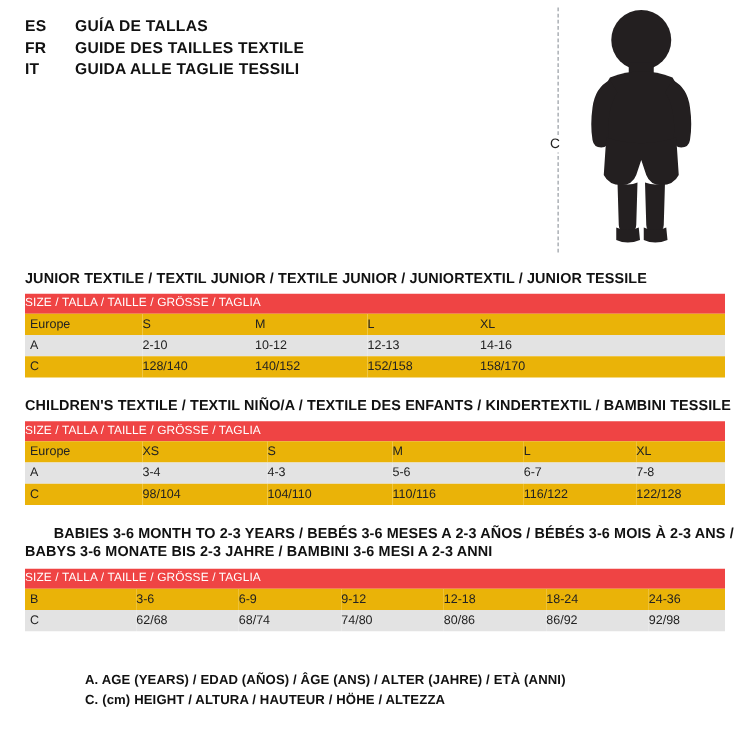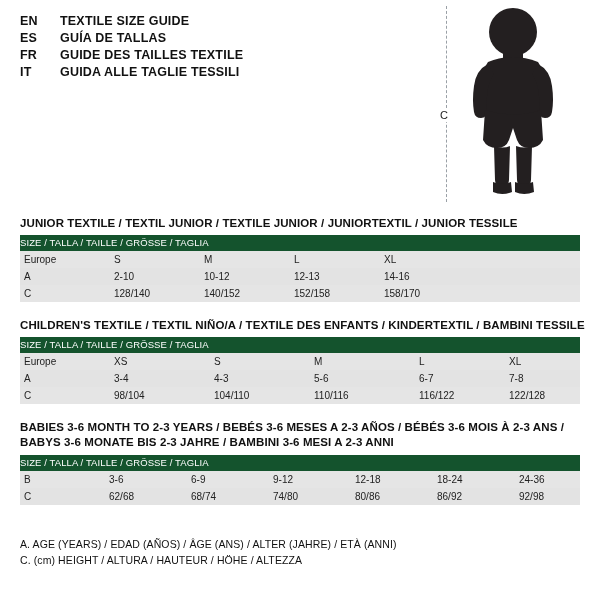--- a/index.html
+++ b/index.html
@@ -96,62 +96,59 @@
     font-size: 10px;
     color: #222;
   }
   table.size-table td {
     padding: 3px 0 3px 0;
     text-align: left;
     vertical-align: middle;
     line-height: 1.1;
   }
   .row-head td {
-    background: #14532d;
+    background: #ef4444;
     color: #ffffff;
     font-size: 9.5px;
     font-weight: normal;
     letter-spacing: 0.1px;
     padding-left: 4px;
   }
   .row-shade td {
     background: #e3e3e3;
   }
   .row-plain td {
-    background: #e5e5e5;
+    background: #eab308;
   }
   .cell-label {
     padding-left: 4px !important;
   }
 
   
   .footnotes {
     position: absolute;
     left: 20px;
     top: 538px;
     width: 560px;
   }
   .footnote {
     font-size: 10.5px;
-    font-weight: normal;
+    font-weight: bold;
     color: #111;
     margin-bottom: 4px;
     letter-spacing: 0.1px;
+    margin-left: 48px;
   }
 </style>
 </head>
 <body>
 
 <div class="page">
 
   <div class="header">
-    <div class="header-row">
-      <div class="lang-code">EN</div>
-      <div class="lang-title">TEXTILE SIZE GUIDE</div>
-    </div>
     <div class="header-row">
       <div class="lang-code">ES</div>
       <div class="lang-title">GUÍA DE TALLAS</div>
     </div>
     <div class="header-row">
       <div class="lang-code">FR</div>
       <div class="lang-title">GUIDE DES TAILLES TEXTILE</div>
     </div>
     <div class="header-row">
       <div class="lang-code">IT</div>
@@ -244,21 +241,21 @@
       <td class="cell-label">C</td>
       <td>98/104</td>
       <td>104/110</td>
       <td>110/116</td>
       <td>116/122</td>
       <td>122/128</td>
     </tr>
   </tbody>
     </table>
 
-  <div class="section-title" style="top:421px;">BABIES 3-6 MONTH TO 2-3 YEARS / BEBÉS 3-6 MESES A 2-3 AÑOS / BÉBÉS 3-6 MOIS À 2-3 ANS /</div>
+  <div class="section-title" style="top:421px;margin-left:23px;">BABIES 3-6 MONTH TO 2-3 YEARS / BEBÉS 3-6 MESES A 2-3 AÑOS / BÉBÉS 3-6 MOIS À 2-3 ANS /</div>
   <div class="section-title" style="top:436px;">BABYS 3-6 MONATE BIS 2-3 JAHRE / BAMBINI 3-6 MESI A 2-3 ANNI</div>
   <table class="size-table" style="top:455px;">
     <tbody>
         <tr class="row-head">
       <td colspan="7">SIZE / TALLA / TAILLE / GRÖSSE / TAGLIA</td>
     </tr>
     <tr class="row-plain">
       <td class="cell-label" style="width:85px">B</td>
       <td style="width:82px">3-6</td>
       <td style="width:82px">6-9</td>

